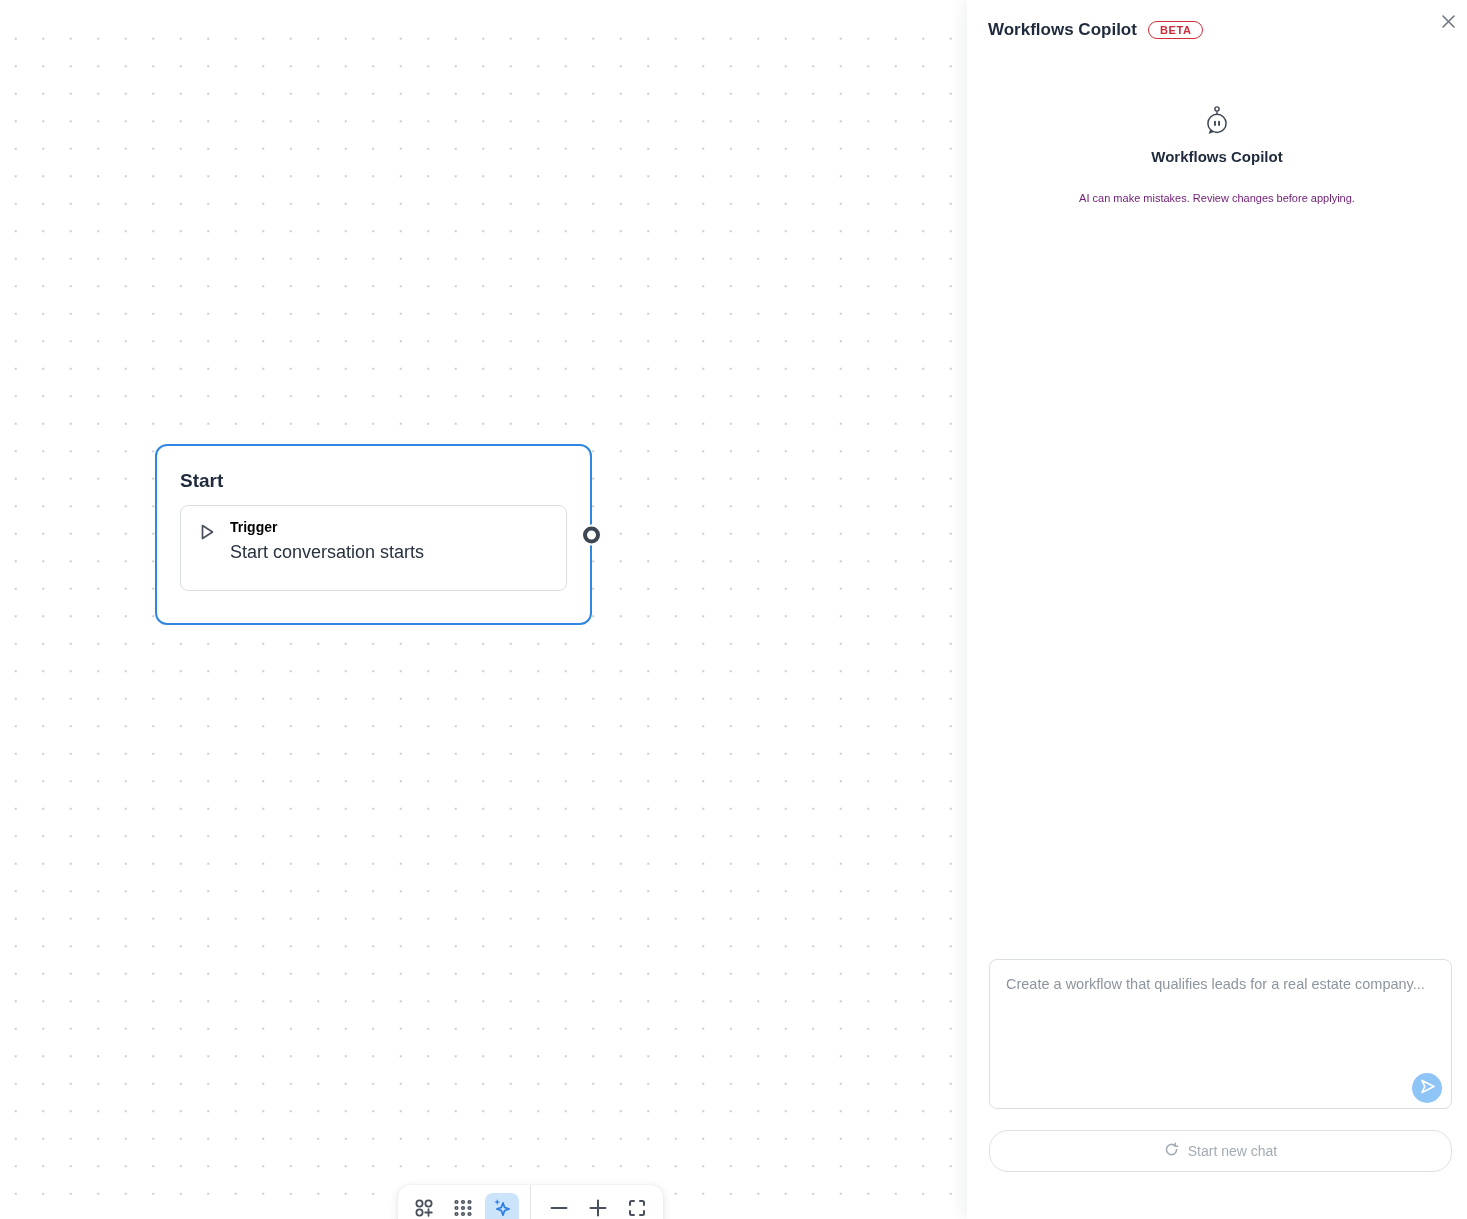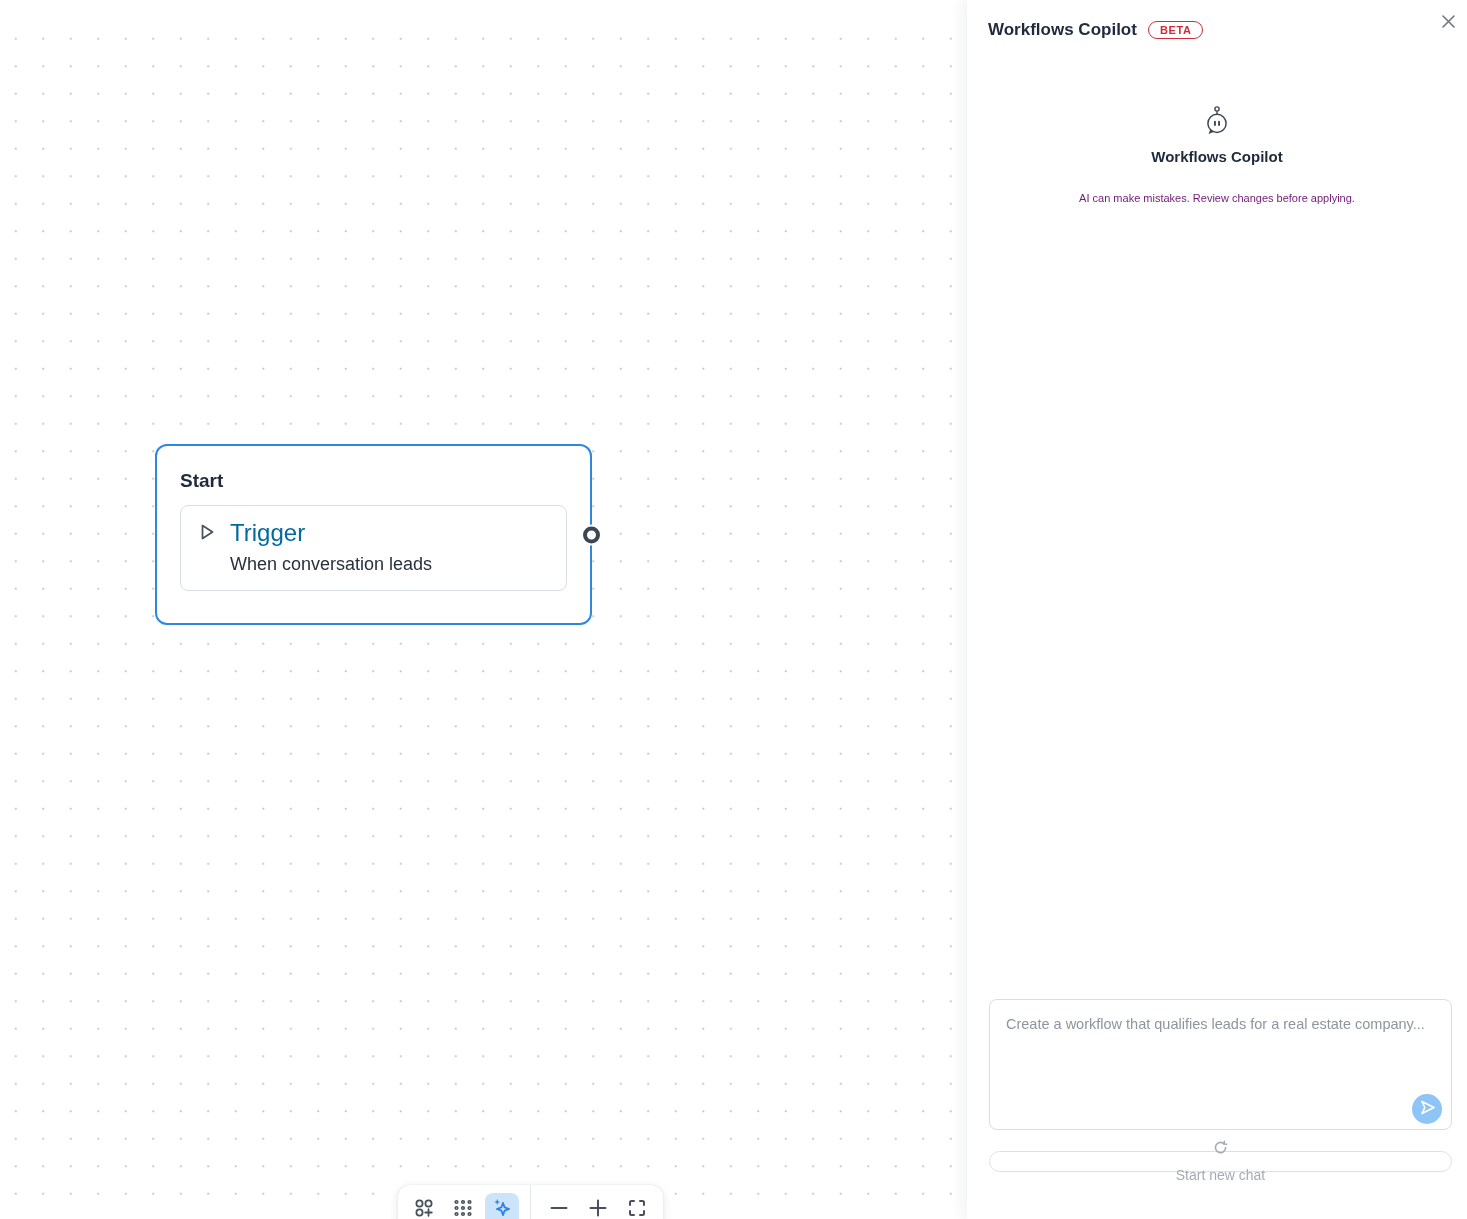--- a/index.html
+++ b/index.html
@@ -37,21 +37,21 @@
     border: 1px solid #d9dee3;
     border-radius: 8px;
     height: 86px;
     padding: 13px 16px;
     display: flex;
     align-items: flex-start;
     gap: 13px;
     background: #ffffff;
   }
   .trigger-icon { margin-top: 3px; flex: none; }
-  .trigger-title { font-size: 24px; font-weight: 400; color: #0369a1; }
+  .trigger-title { font-size: 14px; font-weight: 700; color: #000000; }
   .trigger-desc { font-size: 18px; font-weight: 400; color: #27313f; margin-top: 7px; }
   .handle {
     position: absolute;
     right: -10px; top: 50%;
     transform: translateY(-50%);
     width: 17px; height: 17px;
     border-radius: 50%;
     background: #ffffff;
     border: 4.5px solid #3d4753;
     box-shadow: 0 0 0 2px #ffffff;
@@ -114,21 +114,21 @@
   .empty-title { margin-top: 9px; font-size: 15px; font-weight: 700; color: #1f2b3c; }
   .empty-caption { margin-top: 27px; font-size: 11px; color: #701a75; }
 
   .composer-area {
     position: absolute;
     left: 0; right: 0; bottom: 0;
     padding: 0 15px 47px 22px;
   }
   .composer-box { position: relative; }
   .composer-input {
-    width: 100%; height: 131px;
+    width: 100%; height: 150px;
     border: 1px solid #d9dee3;
     border-radius: 8px;
     resize: none;
     outline: none;
     padding: 14px 16px;
     font-family: "Liberation Sans", "DejaVu Sans", sans-serif;
     font-size: 14.5px;
     line-height: 1.45;
     color: #222e3e;
   }
@@ -138,51 +138,50 @@
     right: 10px; bottom: 10px;
     width: 30px; height: 30px;
     border-radius: 50%;
     border: none;
     background: #8fc5f6;
     display: flex; align-items: center; justify-content: center;
     cursor: pointer;
   }
   .new-chat-btn {
     margin-top: 17px;
-    width: 100%; height: 21px;
+    width: 100%; height: 42px;
     border: 1px solid #dde1e6;
     border-radius: 19px;
     background: #ffffff;
     display: flex; align-items: center; justify-content: center;
     gap: 9px;
     font-family: "Liberation Sans", "DejaVu Sans", sans-serif;
     font-size: 14px;
     color: #a4abb4;
     cursor: pointer;
-    flex-direction: column;
   }
 </style>
 </head>
 <body>
 
 <div class="app">
 
   <div class="canvas">
 
     <div class="node">
       <div class="node-title">Start</div>
       <div class="trigger-card">
         <span class="trigger-icon">
           <svg width="20" height="20" viewBox="0 0 20 20" fill="none">
             <path d="M5.5 3.5 L15.5 10 L5.5 16.5 Z" stroke="#47505c" stroke-width="1.7" stroke-linejoin="round" fill="none"></path>
           </svg>
         </span>
         <div>
           <div class="trigger-title">Trigger</div>
-          <div class="trigger-desc">When conversation leads</div>
+          <div class="trigger-desc">Start conversation starts</div>
         </div>
       </div>
       <span class="handle"></span>
     </div>
 
     <div class="toolbar">
       <button class="tool-btn">
         <span>
           <svg width="24" height="24" viewBox="0 0 24 24" fill="none" stroke="#47505c" stroke-width="1.8" stroke-linecap="round">
             <circle cx="7.5" cy="7.5" r="3.1"></circle>

